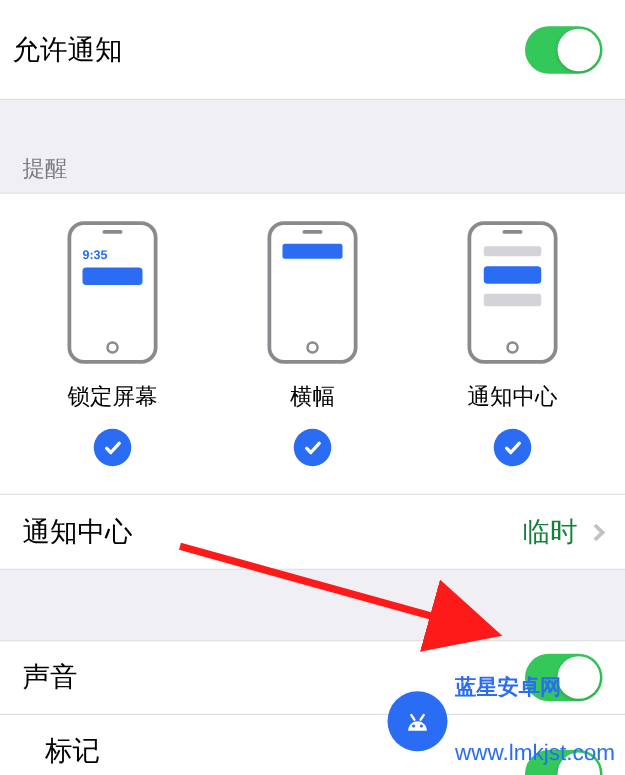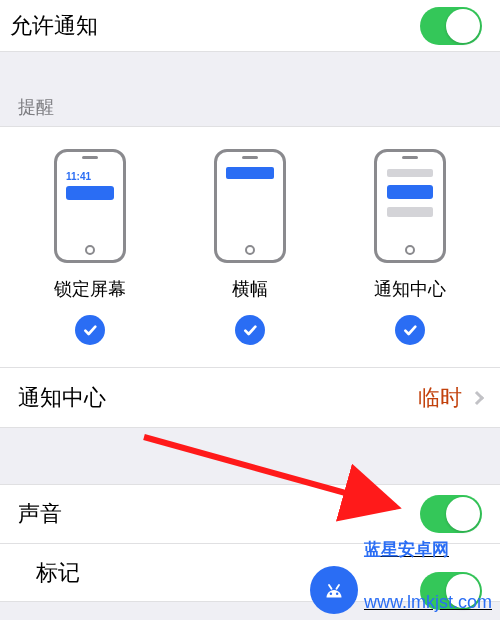--- a/index.html
+++ b/index.html
@@ -18,21 +18,21 @@
       align-items: center;
       justify-content: space-between;
       padding: 0 18px;
       border-bottom: 1px solid #e0e0e2;
     }
     .cell-top { border-top: 1px solid #e0e0e2; }
     .cell-label {
       font-size: 22px;
       color: #000;
     }
-    .cell-tall { height: 52px; padding-left: 10px; }
+    .cell-tall { height: 80px; padding-left: 10px; }
     .cell-mid { height: 60px; }
     .section-header {
       font-size: 18px;
       color: #7c7c80;
       padding: 0 18px;
       height: 38px;
       display: flex;
       align-items: flex-end;
       padding-bottom: 7px;
       font-family: Liberation Serif, serif;
@@ -130,21 +130,21 @@
     
     .lock-time { font-size: 10px; color: #2a6df4; font-weight: 600; align-self: flex-start; margin-left: 4px; margin-top: 6px; }
     .lock-bar { width: 48px; height: 14px; background: #2a6df4; border-radius: 3px; margin-top: 4px; }
     .nc-top { width: 46px; height: 8px; background: #d4d4d8; border-radius: 2px; margin-top: 4px; }
     .nc-bar { width: 46px; height: 14px; background: #2a6df4; border-radius: 3px; margin-top: 8px; }
     .nc-sm { width: 46px; height: 10px; background: #d4d4d8; border-radius: 2px; margin-top: 8px; }
     .banner-bar { width: 48px; height: 12px; background: #2a6df4; border-radius: 2px; margin-top: 2px; }
 
     
     .value-wrap { display: flex; align-items: center; gap: 10px; }
-    .cell-value { font-size: 22px; color: #c2410c; }
+    .cell-value { font-size: 22px; color: #15803d; }
     .chevron {
       width: 10px;
       height: 10px;
       border-top: 3px solid #c2c2c6;
       border-right: 3px solid #c2c2c6;
       transform: rotate(45deg);
     }
 
     
     .arrow-overlay {
@@ -153,24 +153,23 @@
       top: 427px;
       pointer-events: none;
     }
 
     
     .watermark {
       position: absolute;
       right: 8px;
       bottom: 6px;
       display: flex;
-      align-items: flex-end;
+      align-items: center;
       gap: 6px;
       z-index: 50;
-      text-decoration: underline;
     }
     .wm-icon {
       width: 48px;
       height: 48px;
       background: #2a6df4;
       border-radius: 50%;
       display: flex;
       align-items: center;
       justify-content: center;
     }
@@ -193,21 +192,21 @@
 
 <div class="section-gap"></div>
 <div class="section-header">提醒</div>
 
 <div class="alerts-row cell-top">
 
   <div class="alert-option">
     <div class="phone">
       <div class="speaker"></div>
       <div class="screen">
-        <span class="lock-time">11:41</span>
+        <span class="lock-time">9:35</span>
         <div class="lock-bar"></div>
       </div>
       <div class="homebtn"></div>
     </div>
     <span class="alert-label">锁定屏幕</span>
     <div class="check">
       <svg viewBox="0 0 24 24" fill="none" stroke="#fff" stroke-width="4" stroke-linecap="round" stroke-linejoin="round">
           <polyline points="5 13 10 18 20 7"></polyline>
         </svg>
     </div>

